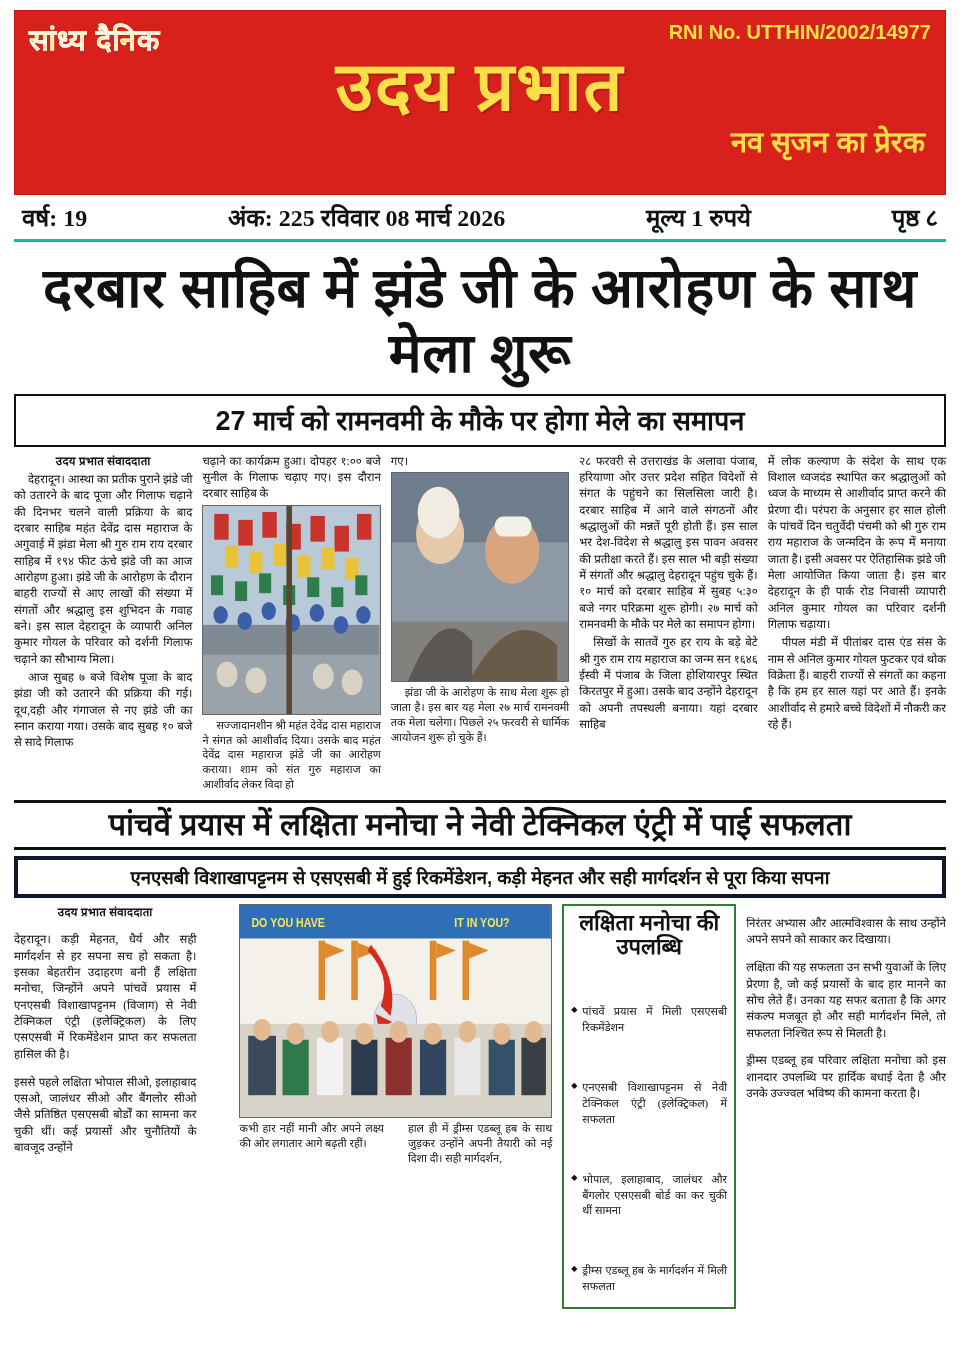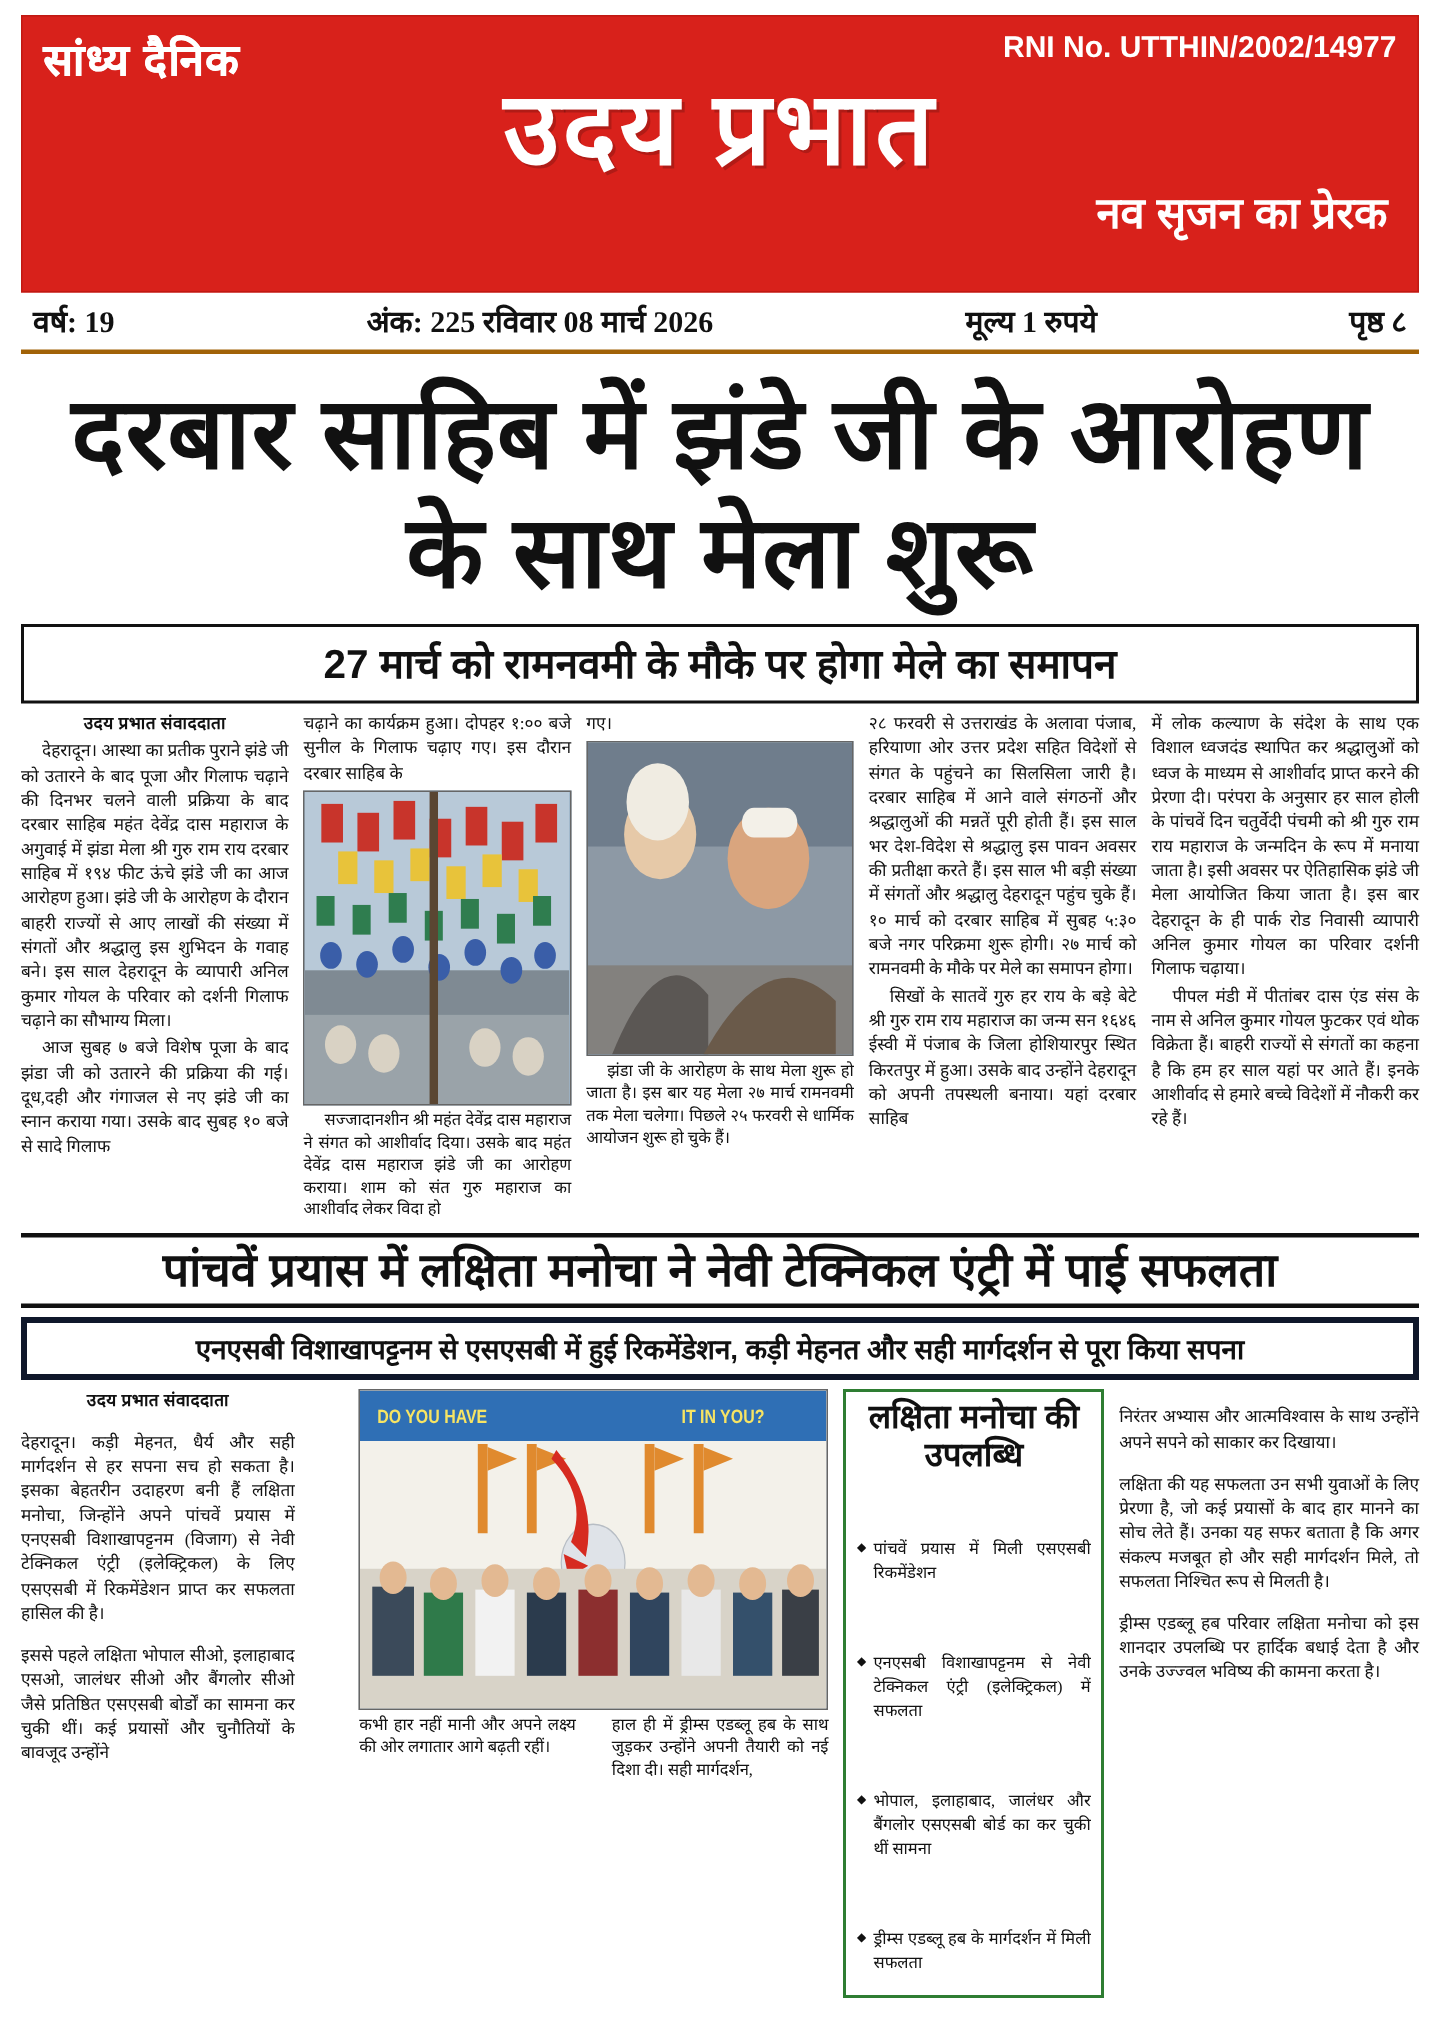--- a/index.html
+++ b/index.html
@@ -14,21 +14,21 @@
     width:960px;height:1358px;
     position:relative;
     box-sizing:border-box;
     padding:10px 14px 6px 14px;
     background:#fff;
   }
 
   
   .masthead{
     background:#d8211b;
-    color:#ffffff;
+    color:#fde047;
     position:relative;
     height:185px;
     padding:4px 14px 0 14px;
     box-sizing:border-box;
     border:1px solid #c01912;
   }
   .mh-top{
     display:flex;justify-content:space-between;align-items:flex-start;
   }
   .mh-sandhya{
@@ -62,36 +62,36 @@
     font-size:29px;
     margin-top:2px;
     padding-right:6px;
   }
 
   
   .infobar{
     display:flex;
     align-items:center;
     justify-content:space-between;
-    border-bottom:3px solid #a16207;
+    border-bottom:3px solid #14b8a6;
     border-top:0;
     padding:5px 8px 6px 8px;
-    font-size:20px;
+    font-size:24px;
     font-weight:bold;
   }
   .infobar .seg{white-space:nowrap;}
   .infobar .lbl{color:#111;}
   .infobar .val{color:#111;}
 
   
   .headline{
     text-align:center;
     font-family:"Liberation Sans", sans-serif;
     font-weight:bold;
-    font-size:67px;
+    font-size:55px;
     line-height:1.18;
     margin:14px 0 8px 0;
     letter-spacing:0.5px;
   }
   .subhead-box{
     border:2px solid #111;
     text-align:center;
     font-family:"Liberation Sans", sans-serif;
     font-weight:bold;
     font-size:27px;

